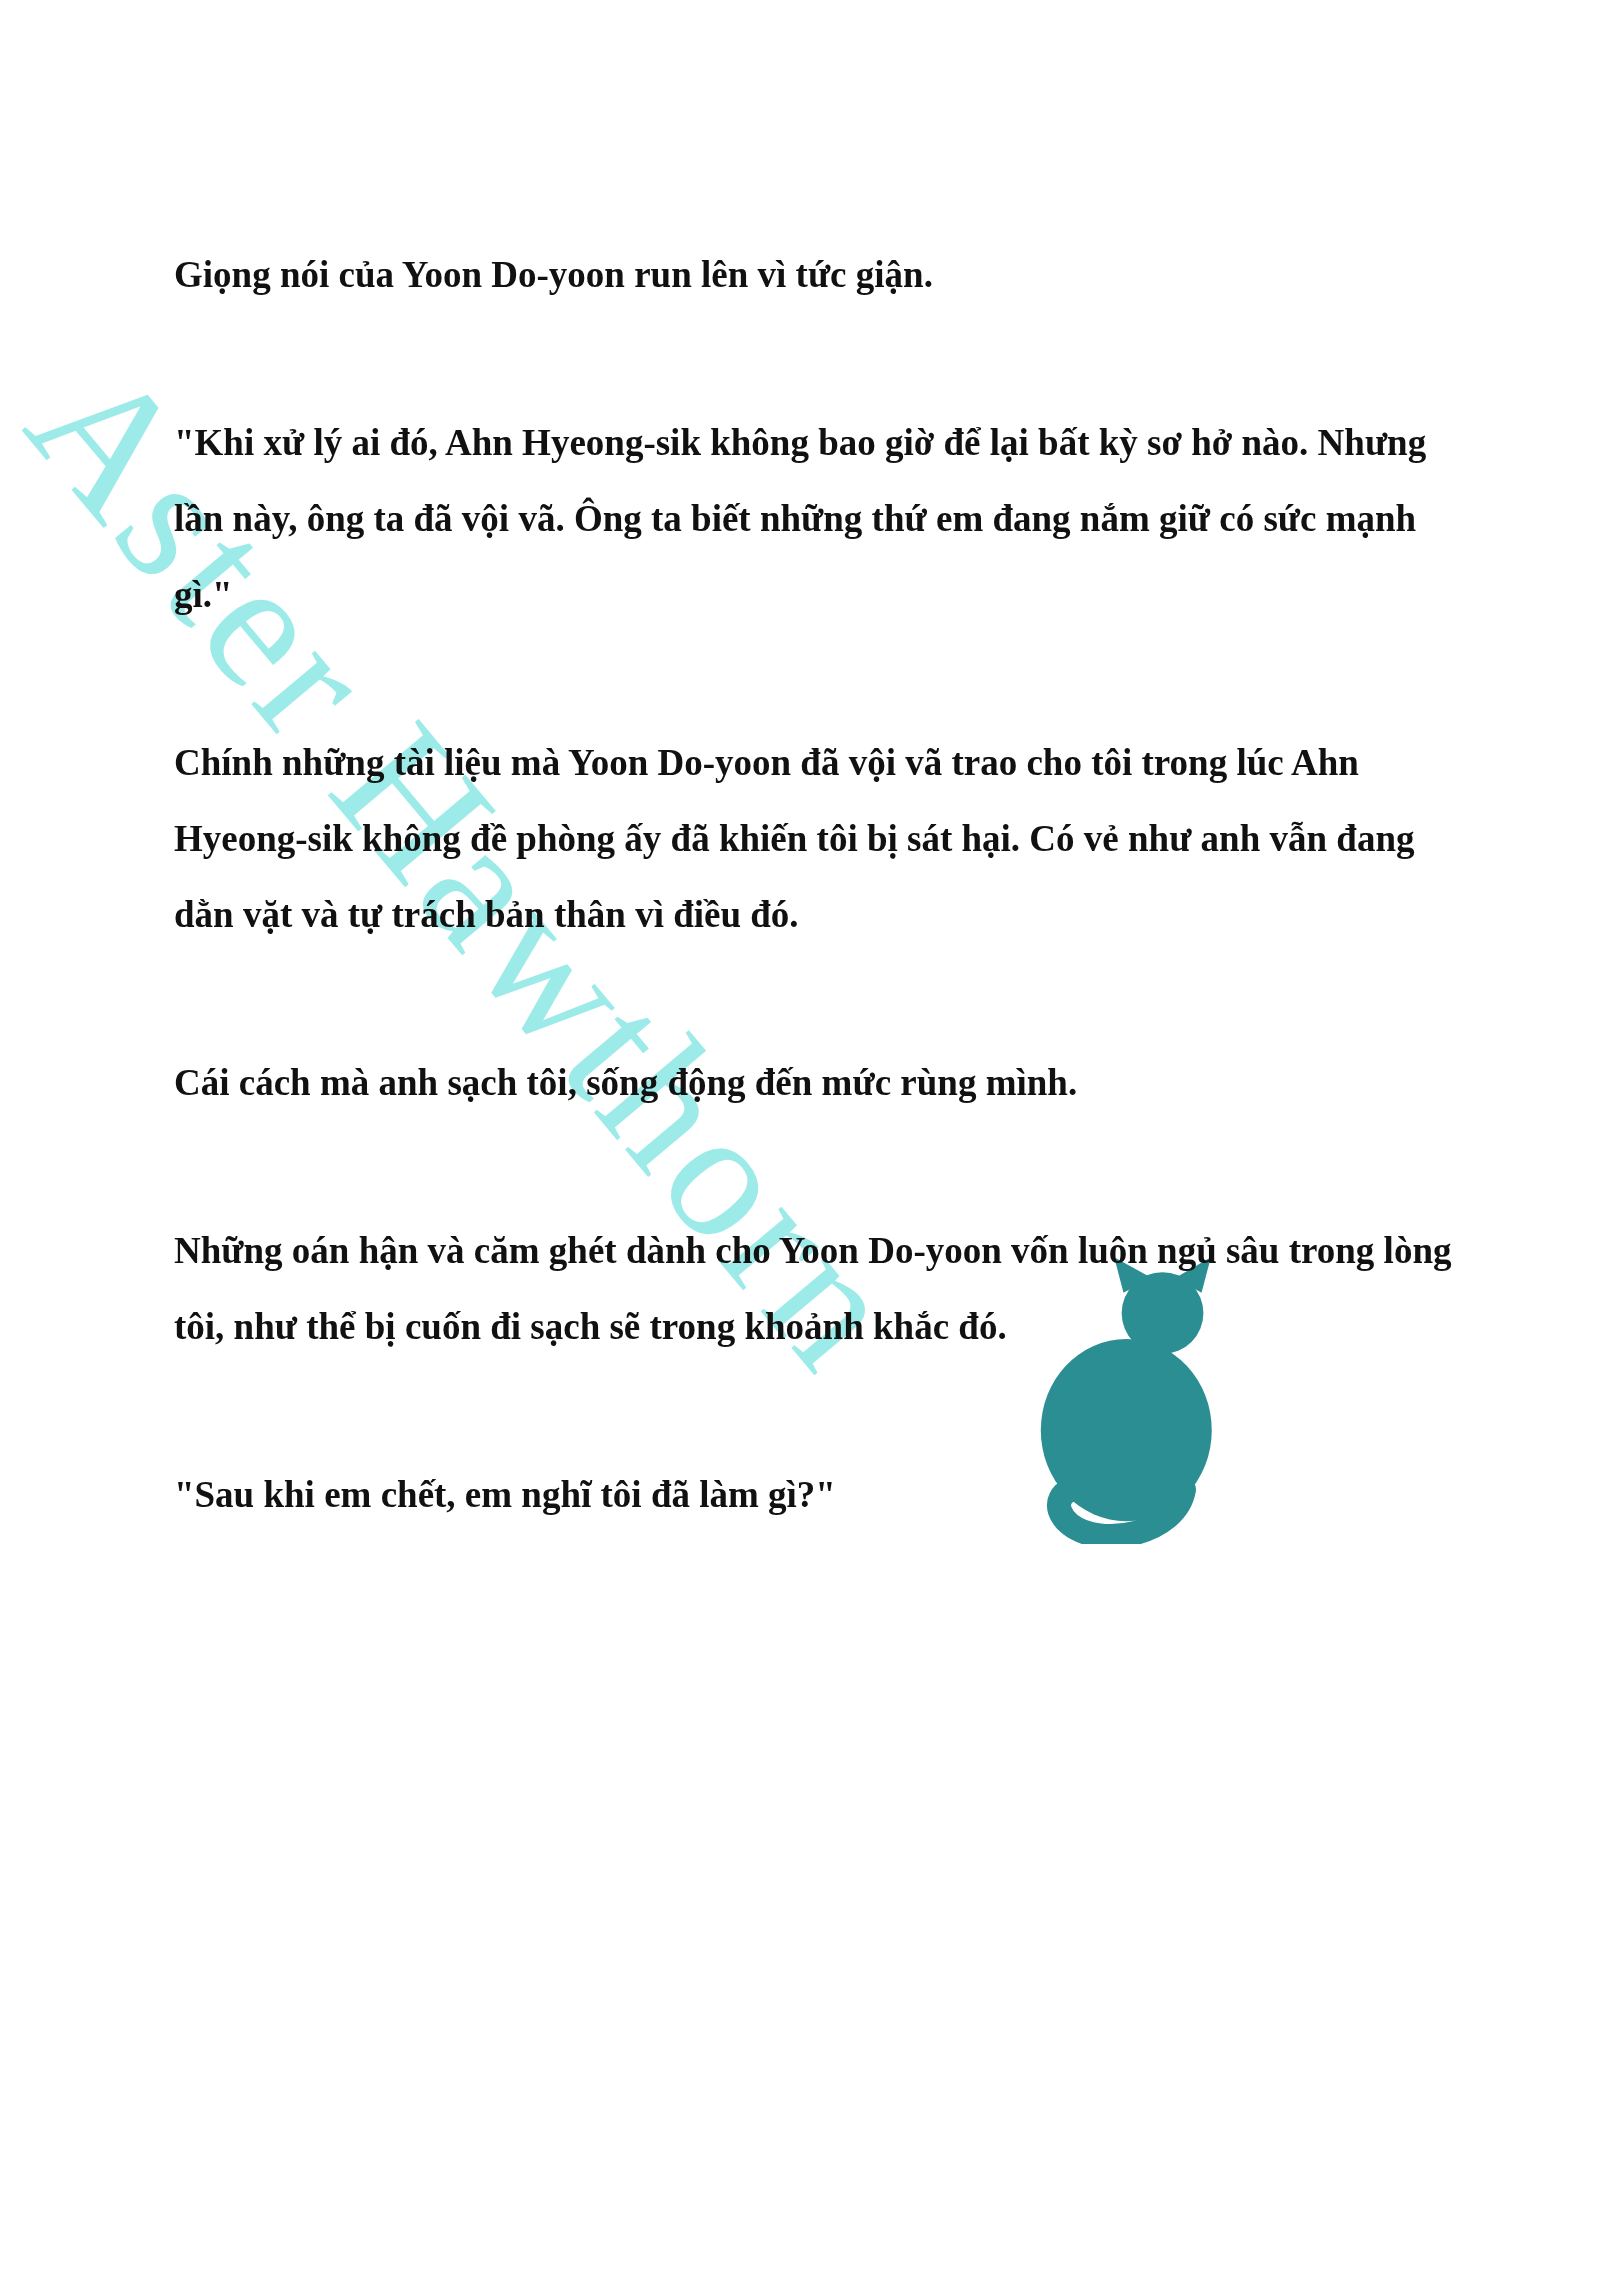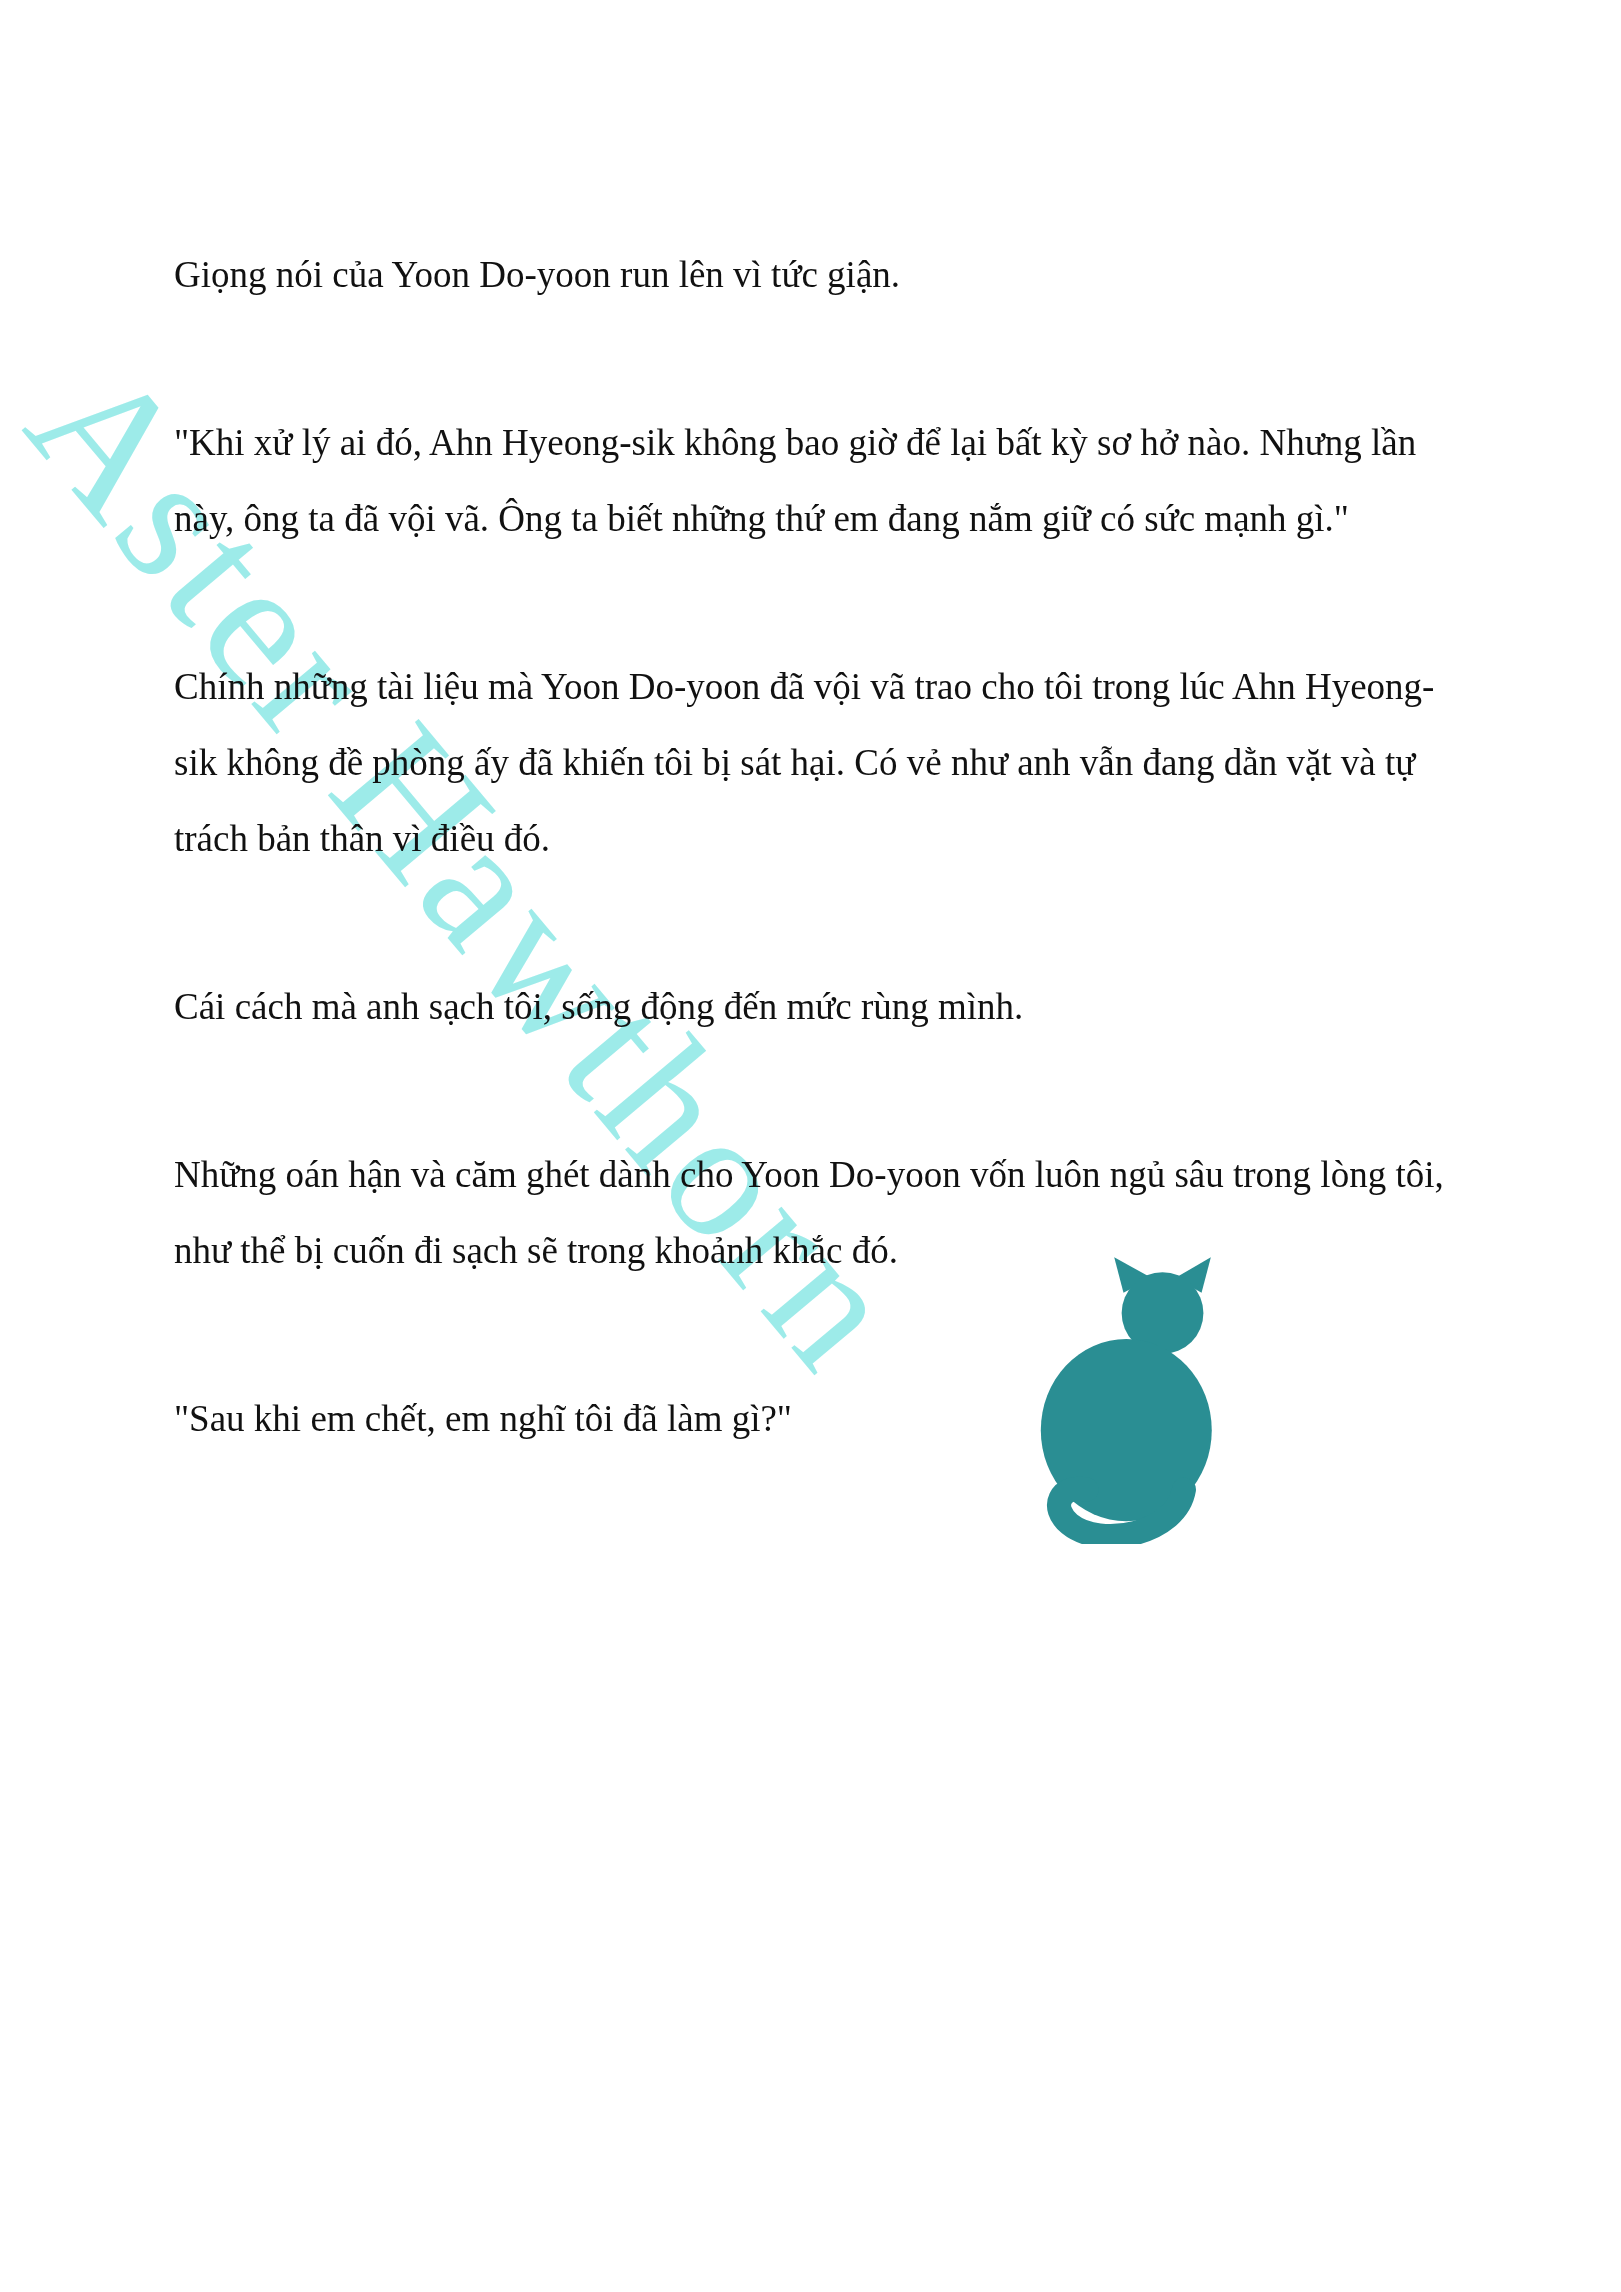--- a/index.html
+++ b/index.html
@@ -39,20 +39,21 @@
     left:174px;
     top:237px;
     width:1282px;
     z-index:3;
     color:#111111;
     font-size:37px;
     line-height:76px;
   }
   .content p{
     margin:0 0 92px 0;
+    font-weight:bold;
   }
   .content p:last-child{margin-bottom:0;}
 </style>
 </head>
 <body>
 
 <div class="page">
 
   <div class="watermark">Aster Hawthorn</div>
 

